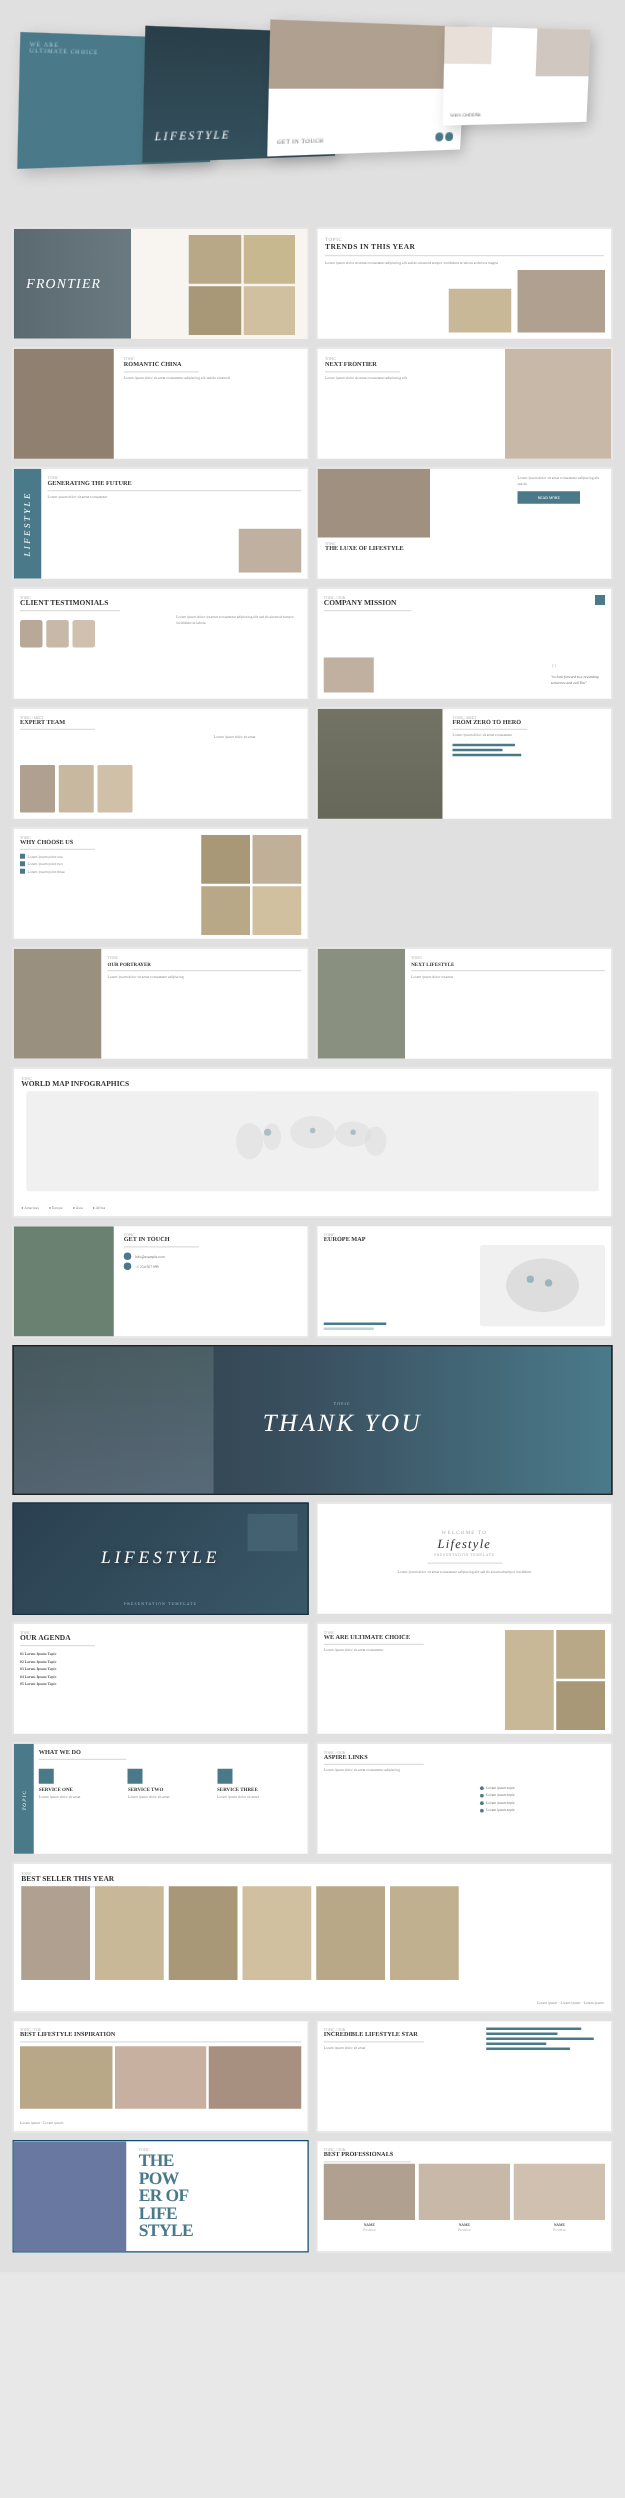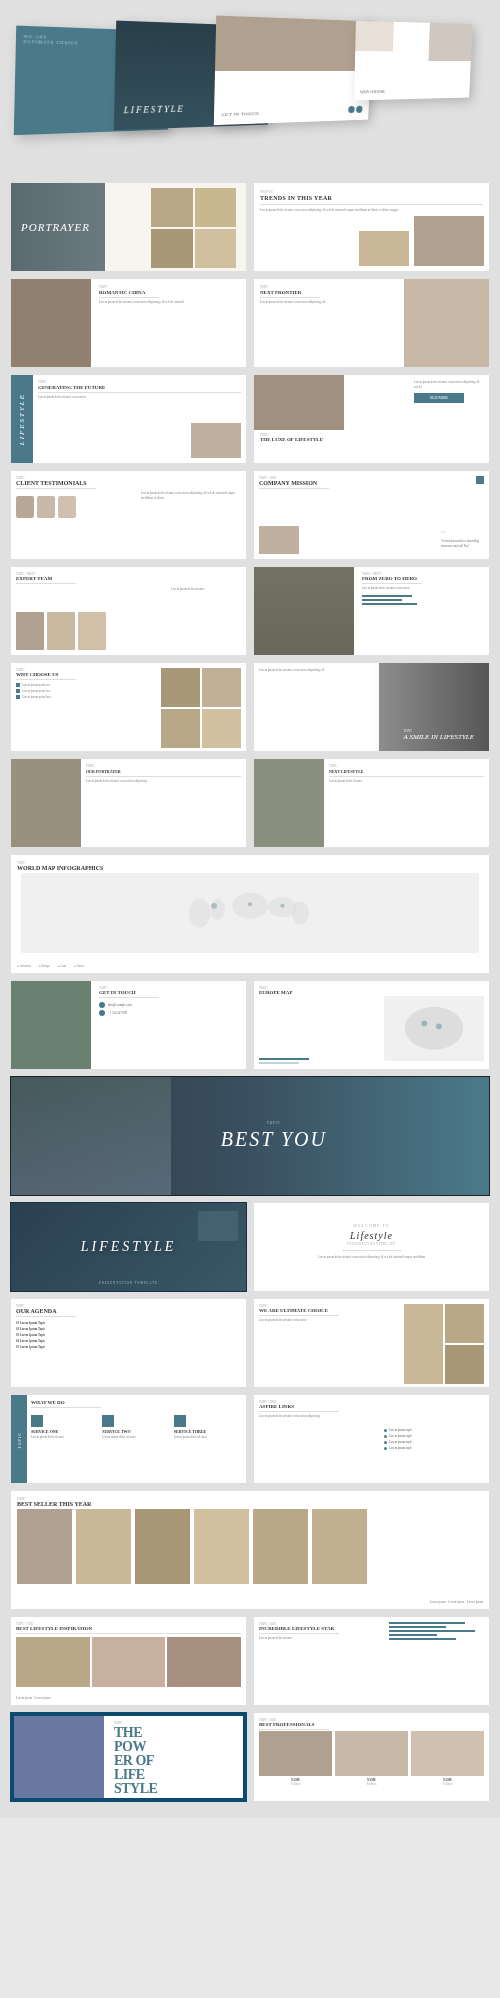--- a/index.html
+++ b/index.html
@@ -181,21 +181,21 @@
           <div style="font-size:4px;color:#555;text-transform:uppercase;">WHY CHOOSE</div>
         </div>
       </div>
     </div>
 
     <div class="slide-row">
 
       <div class="slide slide-half" style="background:#f8f5f0;border:1px solid #e0e0e0;">
         <div style="position:absolute;inset:0;background:linear-gradient(to right, #5a6a70 0%, #6a7a80 40%, #f8f5f0 40%);">
           <div style="position:absolute;left:10px;top:50%;transform:translateY(-50%);">
-            <div style="font-size:11px;font-style:italic;color:#fff;letter-spacing:1px;font-family:Georgia,serif;">PORTRAYER</div>
+            <div style="font-size:11px;font-style:italic;color:#fff;letter-spacing:1px;font-family:Georgia,serif;">FRONTIER</div>
           </div>
           <div style="position:absolute;right:10px;top:5px;width:85px;height:80px;display:grid;grid-template-columns:1fr 1fr;grid-template-rows:1fr 1fr;gap:2px;">
             <div style="background:#b8a888;"></div>
             <div style="background:#c8b890;"></div>
             <div style="background:#a89878;"></div>
             <div style="background:#d0c0a0;"></div>
           </div>
         </div>
       </div>
 
@@ -358,32 +358,20 @@
           </div>
         </div>
         <div style="position:absolute;top:5px;right:5px;width:80px;height:80px;display:grid;grid-template-columns:1fr 1fr;gap:2px;">
           <div style="background:#a89878;"></div>
           <div style="background:#c0b098;"></div>
           <div style="background:#b8a888;"></div>
           <div style="background:#d0c0a0;"></div>
         </div>
       </div>
 
-      <div class="slide slide-half" style="background:#fff;border:1px solid #e0e0e0;">
-        <div style="position:absolute;top:0;right:0;width:110px;height:90px;background:#909090;overflow:hidden;">
-        </div>
-        <div style="position:absolute;inset:0;background:linear-gradient(to right, rgba(255,255,255,0) 50%, rgba(0,0,0,0.4) 100%);"></div>
-        <div style="position:absolute;bottom:10px;right:15px;">
-          <div style="font-size:3px;color:#fff;text-transform:uppercase;opacity:0.8;">TOPIC</div>
-          <div style="font-size:7px;font-style:italic;color:#fff;font-family:Georgia,serif;">A SMILE IN LIFESTYLE</div>
-        </div>
-        <div style="position:absolute;top:5px;left:5px;">
-          <div style="font-size:3px;color:#888;line-height:1.5;max-width:80px;">Lorem ipsum dolor sit amet consectetur adipiscing elit</div>
-        </div>
-      </div>
     </div>
 
     <div class="slide-row">
 
       <div class="slide slide-half" style="background:#fff;border:1px solid #e0e0e0;display:flex;">
         <div style="width:70px;background:#9a9080;flex-shrink:0;"></div>
         <div style="flex:1;padding:5px;">
           <div style="font-size:3px;color:#aaa;text-transform:uppercase;">TOPIC</div>
           <div style="font-size:4px;font-weight:bold;color:#333;text-transform:uppercase;margin-top:1px;">OUR PORTRAYER</div>
           <div style="height:1px;background:#ddd;margin:2px 0;"></div>
@@ -470,21 +458,21 @@
     </div>
 
     <div class="slide-row">
       <div class="slide slide-large" style="background:#333;border:1px solid #222;overflow:hidden;">
         <div style="position:absolute;inset:0;background:linear-gradient(to right, #2a3840 0%, #3a5060 50%, #4a7a8a 100%);"></div>
         <div style="position:absolute;top:0;left:0;bottom:0;width:160px;background:#708080;opacity:0.6;overflow:hidden;">
           <div style="width:100%;height:100%;background:linear-gradient(to bottom, #5a7070, #708090);"></div>
         </div>
         <div style="position:absolute;top:50%;left:55%;transform:translate(-50%,-50%);text-align:center;">
           <div style="font-size:3px;color:#b0d0d8;text-transform:uppercase;letter-spacing:1px;margin-bottom:3px;">TOPIC</div>
-          <div style="font-size:20px;font-style:italic;color:#fff;font-family:Georgia,serif;letter-spacing:2px;">BEST YOU</div>
+          <div style="font-size:20px;font-style:italic;color:#fff;font-family:Georgia,serif;letter-spacing:2px;">THANK YOU</div>
         </div>
       </div>
     </div>
 
     <div class="slide-row">
 
       <div class="slide slide-half" style="background:#2a4050;border:1px solid #1a3040;overflow:hidden;">
         <div style="position:absolute;inset:0;background:linear-gradient(135deg, #2a4050 0%, #3a5868 100%);"></div>
         <div style="position:absolute;top:50%;left:50%;transform:translate(-50%,-50%);text-align:center;">
           <div style="font-size:14px;font-style:italic;color:#fff;font-family:Georgia,serif;letter-spacing:3px;text-shadow:1px 1px 4px rgba(0,0,0,0.5);">LIFESTYLE</div>
@@ -655,21 +643,21 @@
           <div style="height:2px;background:#4a7a8a;margin-bottom:2px;width:60%;"></div>
           <div style="height:2px;background:#4a7a8a;margin-bottom:2px;width:90%;"></div>
           <div style="height:2px;background:#4a7a8a;margin-bottom:2px;width:50%;"></div>
           <div style="height:2px;background:#4a7a8a;width:70%;"></div>
         </div>
       </div>
     </div>
 
     <div class="slide-row">
 
-      <div class="slide slide-half" style="background:#fff;border:4px solid #0c4a6e;overflow:hidden;">
+      <div class="slide slide-half" style="background:#fff;border:1px solid #0c4a6e;overflow:hidden;">
         <div style="position:absolute;top:0;left:0;width:90px;height:90px;background:#6878a0;overflow:hidden;">
         </div>
         <div style="position:absolute;top:5px;right:5px;bottom:5px;left:100px;">
           <div style="font-size:3px;color:#aaa;text-transform:uppercase;margin-bottom:1px;">TOPIC</div>
           <div style="font-size:14px;font-weight:bold;color:#4a7a8a;line-height:1;font-family:Georgia,serif;letter-spacing:-0.5px;">THE<br>POW<br>ER OF<br>LIFE<br>STYLE</div>
         </div>
       </div>
 
       <div class="slide slide-half" style="background:#fff;border:1px solid #e0e0e0;">
         <div style="position:absolute;top:5px;left:5px;">

